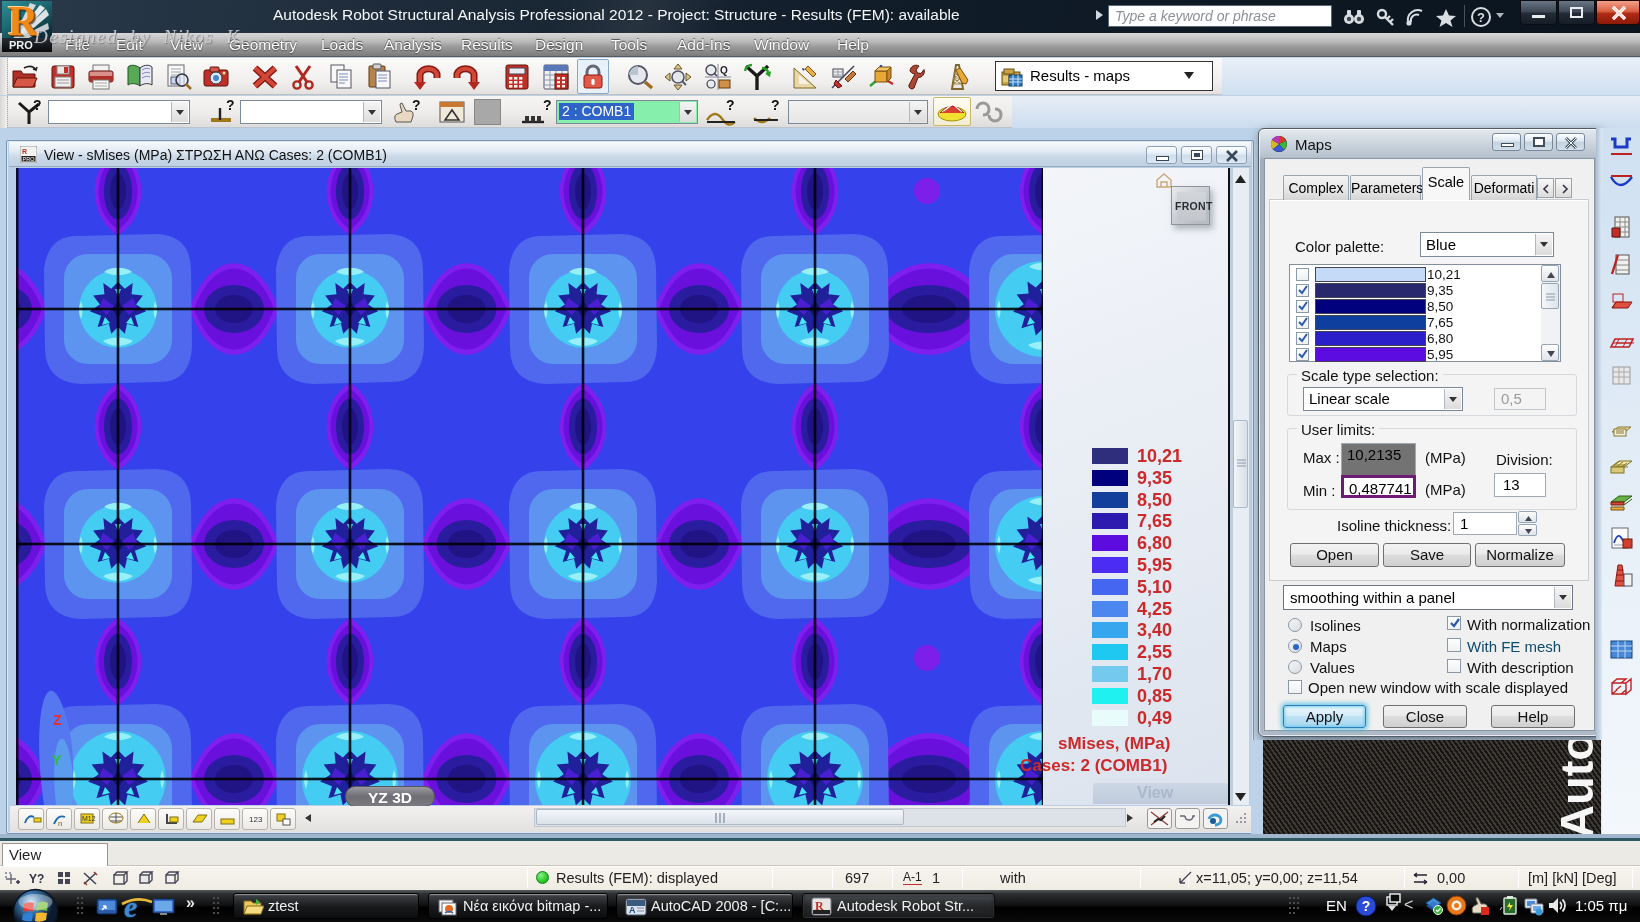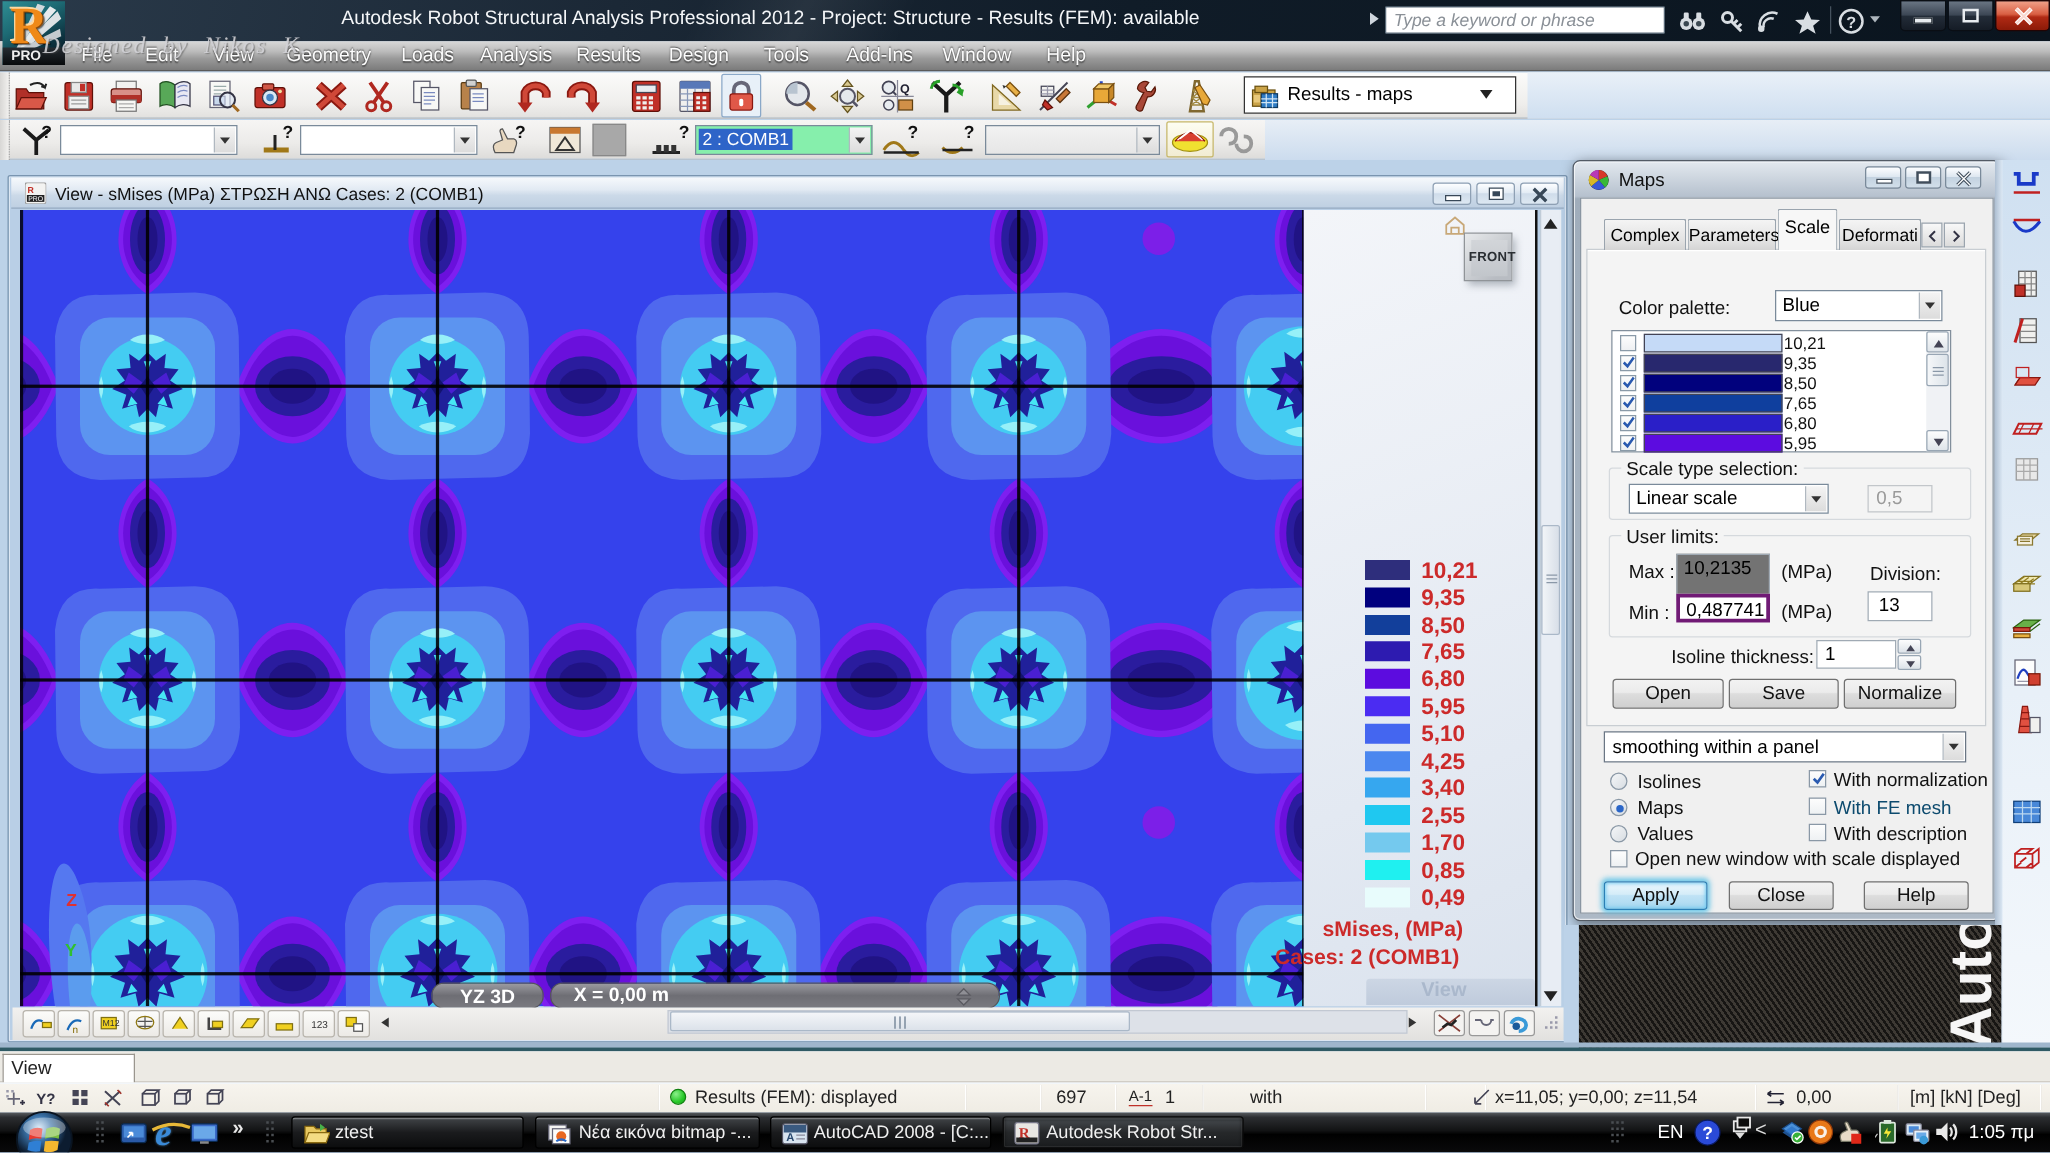--- a/index.html
+++ b/index.html
@@ -463,26 +463,20 @@
     <rect x="1025.7" y="0" width="2.6" height="637" fill="#000" opacity=".88"></rect>
     <rect x="0" y="139.7" width="1027" height="2.6" fill="#000" opacity=".88"></rect>
     <rect x="0" y="374.7" width="1027" height="2.6" fill="#000" opacity=".88"></rect>
     <rect x="0" y="609.7" width="1027" height="2.6" fill="#000" opacity=".88"></rect>
     <rect x="0" y="0" width="2.5" height="637" fill="#000" opacity=".8"></rect>
 </svg>
 <div class="ab" style="left:53px;top:712px;font-size:14px;font-weight:bold;color:#e03030;z-index:2;">Z</div>
 <div class="ab" style="left:52px;top:752px;font-size:14px;font-weight:bold;color:#30c030;z-index:2;">Y</div>
 <div class="ab" style="left:345px;top:786px;width:455px;height:21px;">
 <div class="ab" style="left:0;top:0;width:90px;height:21px;border-radius:10px;background:linear-gradient(#9a9aa0,#6e6e74 50%,#7a7a80);border:1px solid #55555a;color:#fff;font-weight:bold;font-size:15.5px;text-align:center;line-height:21px;">YZ 3D</div>
-<div class="ab" style="left:95px;top:0;width:360px;height:21px;border-radius:10px;background:linear-gradient(#9a9aa0,#6e6e74 50%,#7a7a80);border:1px solid #55555a;">
-      <span style="position:absolute;left:18px;top:1px;color:#fff;font-weight:bold;font-size:15.5px;">X = 0,00 m</span>
-<svg class="ab" style="left:320px;top:3px" width="26" height="15">
-        <path d="M5 6 l5 -5 5 5 z M5 9 l5 5 5 -5 z" fill="#8f8f95" stroke="#5a5a60"></path>
-      </svg>
-    </div>
 </div>
 <div class="ab" style="left:1043px;top:168px;width:187px;height:637px;background:linear-gradient(160deg,#f3f5f9,#e3e9f2 70%,#dbe3ee);border-right:2px solid #111;"></div>
 <svg class="ab" style="left:1155px;top:172px" width="18" height="17">
     <path d="M9 2 L16 8 V15 H2 V8 Z M6 15 V10 H12 V15" fill="none" stroke="#c8a878" stroke-width="1.4"></path>
   </svg>
 <div class="ab" style="left:1171px;top:186px;width:39px;height:39px;background:linear-gradient(135deg,#e8eaec,#b8bcc2 80%);border:1px solid #909498;box-shadow:3px 4px 6px rgba(120,130,140,.55);">
 <div class="ab" style="left:5px;top:5px;width:29px;height:29px;background:linear-gradient(#d2d5d9,#c2c6cb);"></div>
 <div class="ab" style="left:3px;top:13px;width:33px;height:13px;font-size:10.5px;font-weight:bold;color:#2a2e33;text-align:center;letter-spacing:.3px;">FRONT</div>
 </div>
 <div class="ab" style="left:1092px;top:448px;width:36px;height:16px;background:#2e2e7c;"></div><div class="ab" style="left:1137px;top:446px;width:60px;font-size:18px;font-weight:bold;color:#cc2a2a;">10,21</div><div class="ab" style="left:1092px;top:470px;width:36px;height:16px;background:#00007e;"></div><div class="ab" style="left:1137px;top:468px;width:60px;font-size:18px;font-weight:bold;color:#cc2a2a;">9,35</div><div class="ab" style="left:1092px;top:492px;width:36px;height:16px;background:#123f9b;"></div><div class="ab" style="left:1137px;top:490px;width:60px;font-size:18px;font-weight:bold;color:#cc2a2a;">8,50</div><div class="ab" style="left:1092px;top:513px;width:36px;height:16px;background:#2d1bb0;"></div><div class="ab" style="left:1137px;top:511px;width:60px;font-size:18px;font-weight:bold;color:#cc2a2a;">7,65</div><div class="ab" style="left:1092px;top:535px;width:36px;height:16px;background:#5c0cdf;"></div><div class="ab" style="left:1137px;top:533px;width:60px;font-size:18px;font-weight:bold;color:#cc2a2a;">6,80</div><div class="ab" style="left:1092px;top:557px;width:36px;height:16px;background:#4b2cf2;"></div><div class="ab" style="left:1137px;top:555px;width:60px;font-size:18px;font-weight:bold;color:#cc2a2a;">5,95</div><div class="ab" style="left:1092px;top:579px;width:36px;height:16px;background:#4466f0;"></div><div class="ab" style="left:1137px;top:577px;width:60px;font-size:18px;font-weight:bold;color:#cc2a2a;">5,10</div><div class="ab" style="left:1092px;top:601px;width:36px;height:16px;background:#4b87ef;"></div><div class="ab" style="left:1137px;top:599px;width:60px;font-size:18px;font-weight:bold;color:#cc2a2a;">4,25</div><div class="ab" style="left:1092px;top:622px;width:36px;height:16px;background:#36a7ef;"></div><div class="ab" style="left:1137px;top:620px;width:60px;font-size:18px;font-weight:bold;color:#cc2a2a;">3,40</div><div class="ab" style="left:1092px;top:644px;width:36px;height:16px;background:#1fc8f0;"></div><div class="ab" style="left:1137px;top:642px;width:60px;font-size:18px;font-weight:bold;color:#cc2a2a;">2,55</div><div class="ab" style="left:1092px;top:666px;width:36px;height:16px;background:#74c9ee;"></div><div class="ab" style="left:1137px;top:664px;width:60px;font-size:18px;font-weight:bold;color:#cc2a2a;">1,70</div><div class="ab" style="left:1092px;top:688px;width:36px;height:16px;background:#1ff0f0;"></div><div class="ab" style="left:1137px;top:686px;width:60px;font-size:18px;font-weight:bold;color:#cc2a2a;">0,85</div><div class="ab" style="left:1092px;top:710px;width:36px;height:16px;background:#e8fcfc;"></div><div class="ab" style="left:1137px;top:708px;width:60px;font-size:18px;font-weight:bold;color:#cc2a2a;">0,49</div>

